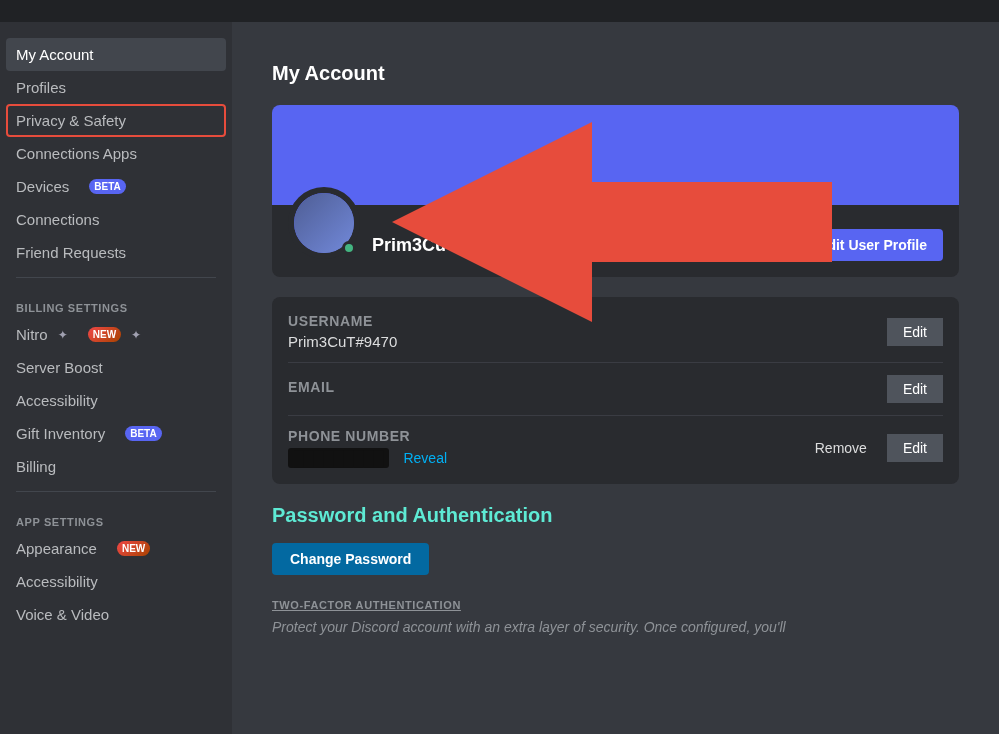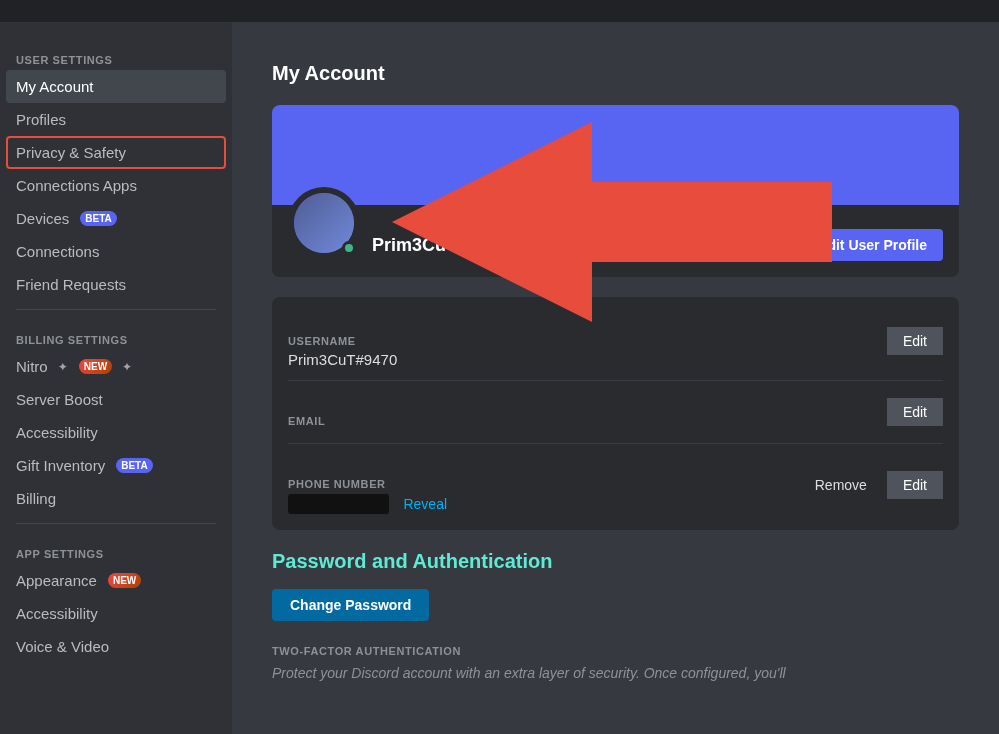--- a/index.html
+++ b/index.html
@@ -53,21 +53,21 @@
       outline: 2px solid #e74c3c;
       outline-offset: -2px;
       color: #b9bbbe;
     }
 
     .badge {
       font-size: 10px;
       font-weight: 700;
       padding: 2px 5px;
       border-radius: 10px;
-      margin-left: 3px;
+      margin-left: 12px;
     }
     .badge-beta {
       background: #5865f2;
       color: white;
     }
     .badge-new {
       background: linear-gradient(135deg, #f04747, #a84300);
       color: white;
     }
 
@@ -216,27 +216,26 @@
       display: flex;
       align-items: center;
       justify-content: space-between;
     }
     .info-row:last-child { border-bottom: none; padding-bottom: 0; }
     .info-row:first-child { padding-top: 0; }
 
     .info-left { flex: 1; }
 
     .info-label {
-      font-size: 11px;
+      font-size: 14px;
       font-weight: 700;
       color: #8e9297;
       text-transform: uppercase;
       letter-spacing: 0.6px;
       margin-bottom: 4px;
-      margin-top: 22px;
     }
 
     .info-value {
       font-size: 15px;
       color: #dcddde;
     }
 
     .reveal-link {
       color: #00b0f4;
       font-size: 14px;
@@ -302,20 +301,21 @@
       margin-bottom: 24px;
     }
 
     .subsection-label {
       font-size: 11px;
       font-weight: 700;
       color: #8e9297;
       text-transform: uppercase;
       letter-spacing: 0.6px;
       margin-bottom: 6px;
+      text-decoration: underline;
     }
 
     .subsection-desc {
       font-size: 14px;
       color: #8e9297;
       line-height: 1.5;
       font-style: italic;
     }
 
     
@@ -346,21 +346,20 @@
       top: 0;
       left: 0;
     }
   </style>
 </head>
 <body>
 
 <div class="top-bar"></div>
 
 <div class="sidebar" style="margin-top:22px;">
-  <div class="sidebar-section-label">User Settings</div>
 
   <div class="sidebar-item active">
     <span>My Account</span>
   </div>
   <div class="sidebar-item">
     <span>Profiles</span>
   </div>
   <div class="sidebar-item highlighted">
     <span>Privacy &amp; Safety</span>
   </div>

